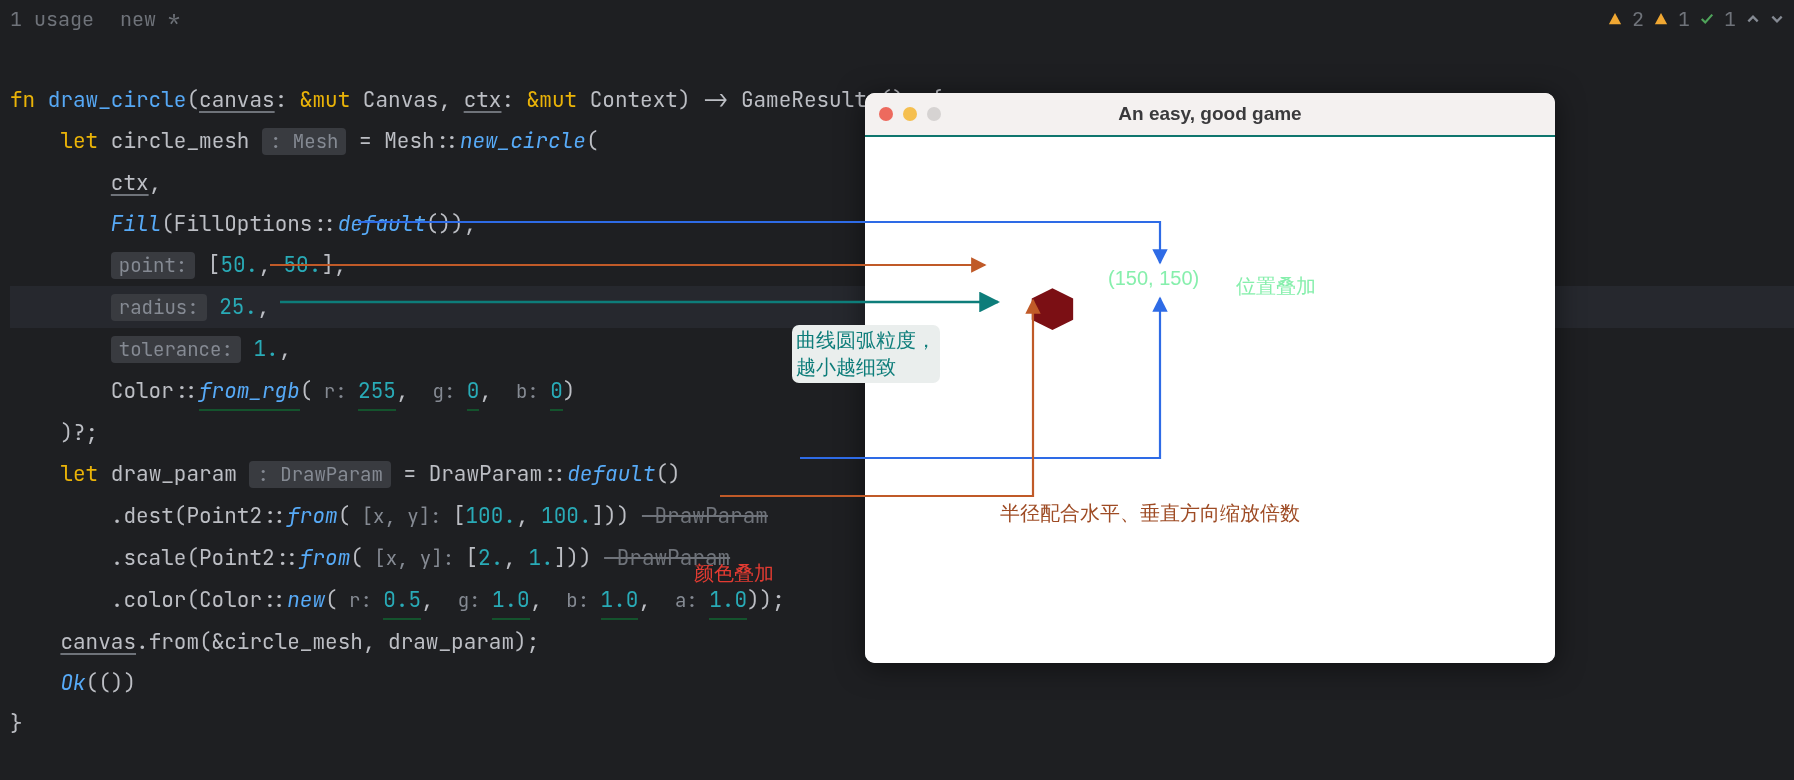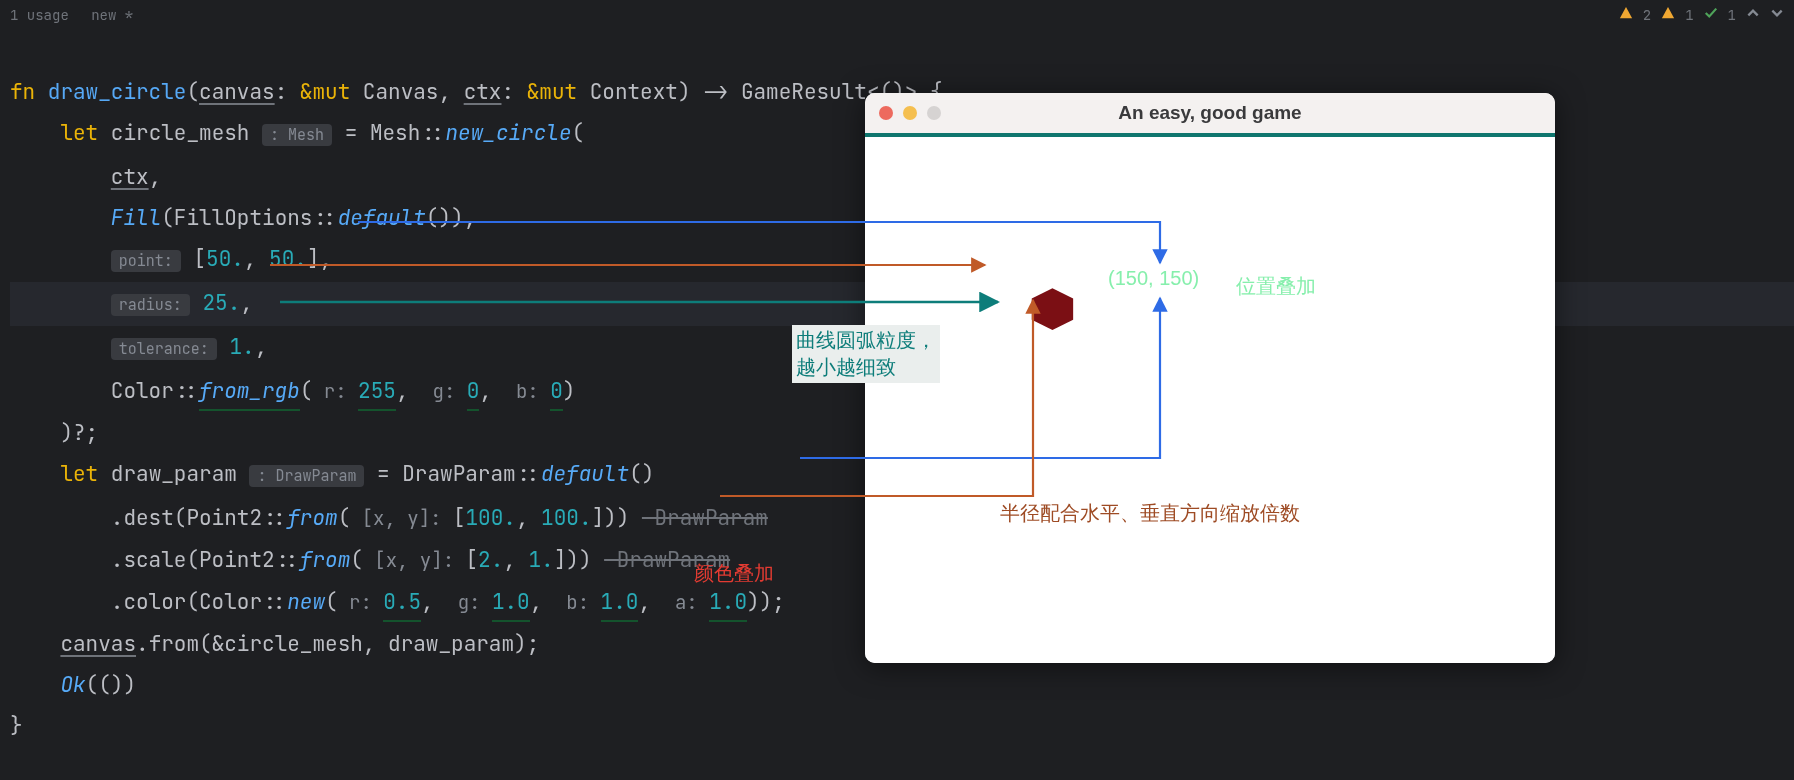--- a/index.html
+++ b/index.html
@@ -12,21 +12,21 @@
     color: #bcbec4;
     overflow: hidden;
     position: relative;
   }
   .editor {
     position: absolute; top: 0; left: 0; right: 0; bottom: 0;
   }
   .header {
     display: flex; justify-content: space-between;
     padding: 6px 10px;
-    font-size: 14px;
+    font-size: 20px;
     color: #6f737a;
   }
   .header-left span { margin-right: 14px; }
   .status-icons { display: flex; align-items: center; gap: 10px; }
   .status-icons .warn { color: #f0a732; }
   .status-icons .check { color: #4fa35a; }
   .status-icons svg { width: 14px; height: 14px; }
   .code {
     padding-left: 10px;
     line-height: 41px;
@@ -37,21 +37,21 @@
   .call { color: #57aaf7; font-style: italic; }
   .ident { color: #bcbec4; }
   .num { color: #29abb7; margin-top: 25px; }
   .type { color: #bcbec4; }
   .param-underline { text-decoration: underline; text-underline-offset: 4px; text-decoration-color: #6f737a; }
   .hint {
     background: #393b40;
     color: #858a93;
     padding: 1px 8px;
     border-radius: 4px;
-    font-size: 15px;
+    font-size: 19px;
   }
   .hint-inline { color: #858a93; font-size: 19px; }
   .strike { color: #6f737a; text-decoration: line-through; }
   .red-underline { border-bottom: 2px solid #14532d; padding-bottom: 5px; text-align: center; }
   .row-hl { background: #26282e; display: inline-block; width: 100%; }
 
   
   .game-window {
     position: absolute;
     left: 865px; top: 93px;
@@ -59,21 +59,21 @@
     background: #fff;
     border-radius: 10px;
     box-shadow: 0 4px 28px rgba(0,0,0,0.5);
     overflow: hidden;
   }
   .titlebar {
     height: 44px;
     background: #f4f1f0;
     display: flex; align-items: center;
     position: relative;
-    border-bottom: 4px solid #0f766e;
+    border-bottom: 2px solid #0f766e;
   }
   .traffic { position: absolute; left: 14px; display: flex; gap: 10px; }
   .traffic .dot { width: 14px; height: 14px; border-radius: 50%; }
   .dot-red { background: #ed6a5e; }
   .dot-yellow { background: #f5bf4f; }
   .dot-grey { background: #d6d3d2; }
   .win-title { margin: 0 auto; font-family: -apple-system, sans-serif; font-weight: 600; font-size: 19px; color: #3a3a3c; }
   .game-canvas { position: relative; width: 100%; height: calc(100% - 44px); background: #fff; }
 
   
@@ -163,21 +163,21 @@
   </div>
   <div class="game-canvas">
     <svg width="690" height="526" style="position:absolute;top:0;left:0">
       <polygon points="167,160 185,148 203,160 203,185 185,197 167,185" transform="scale(1.15 0.85) translate(-22 30)" fill="#7b0f14"></polygon>
     </svg>
   </div>
 </div>
 
 <div class="anno-label anno-blue" style="left:1108px; top:267px;">(150,  150)</div>
 <div class="anno-label anno-blue" style="left:1236px; top:273px;">位置叠加</div>
-<div class="anno-label anno-teal" style="left:792px; top:325px; white-space:pre;">曲线圆弧粒度，
+<div class="anno-label anno-teal" style="left:792px; top:325px; white-space:pre;border-radius:7px;">曲线圆弧粒度，
 越小越细致</div>
 <div class="anno-label anno-brown" style="left:1000px; top:500px;text-align:right;">半径配合水平、垂直方向缩放倍数</div>
 <div class="anno-label anno-red" style="left:694px; top:560px;">颜色叠加</div>
 
 <svg class="overlay" width="1794" height="780">
   <defs>
     <marker id="arr-blue" viewBox="0 0 10 10" refX="9" refY="5" markerWidth="7" markerHeight="7" orient="auto">
       <path d="M0 0L10 5L0 10z" fill="#2e6be6"></path>
     </marker>
     <marker id="arr-teal" viewBox="0 0 10 10" refX="9" refY="5" markerWidth="8" markerHeight="8" orient="auto">

